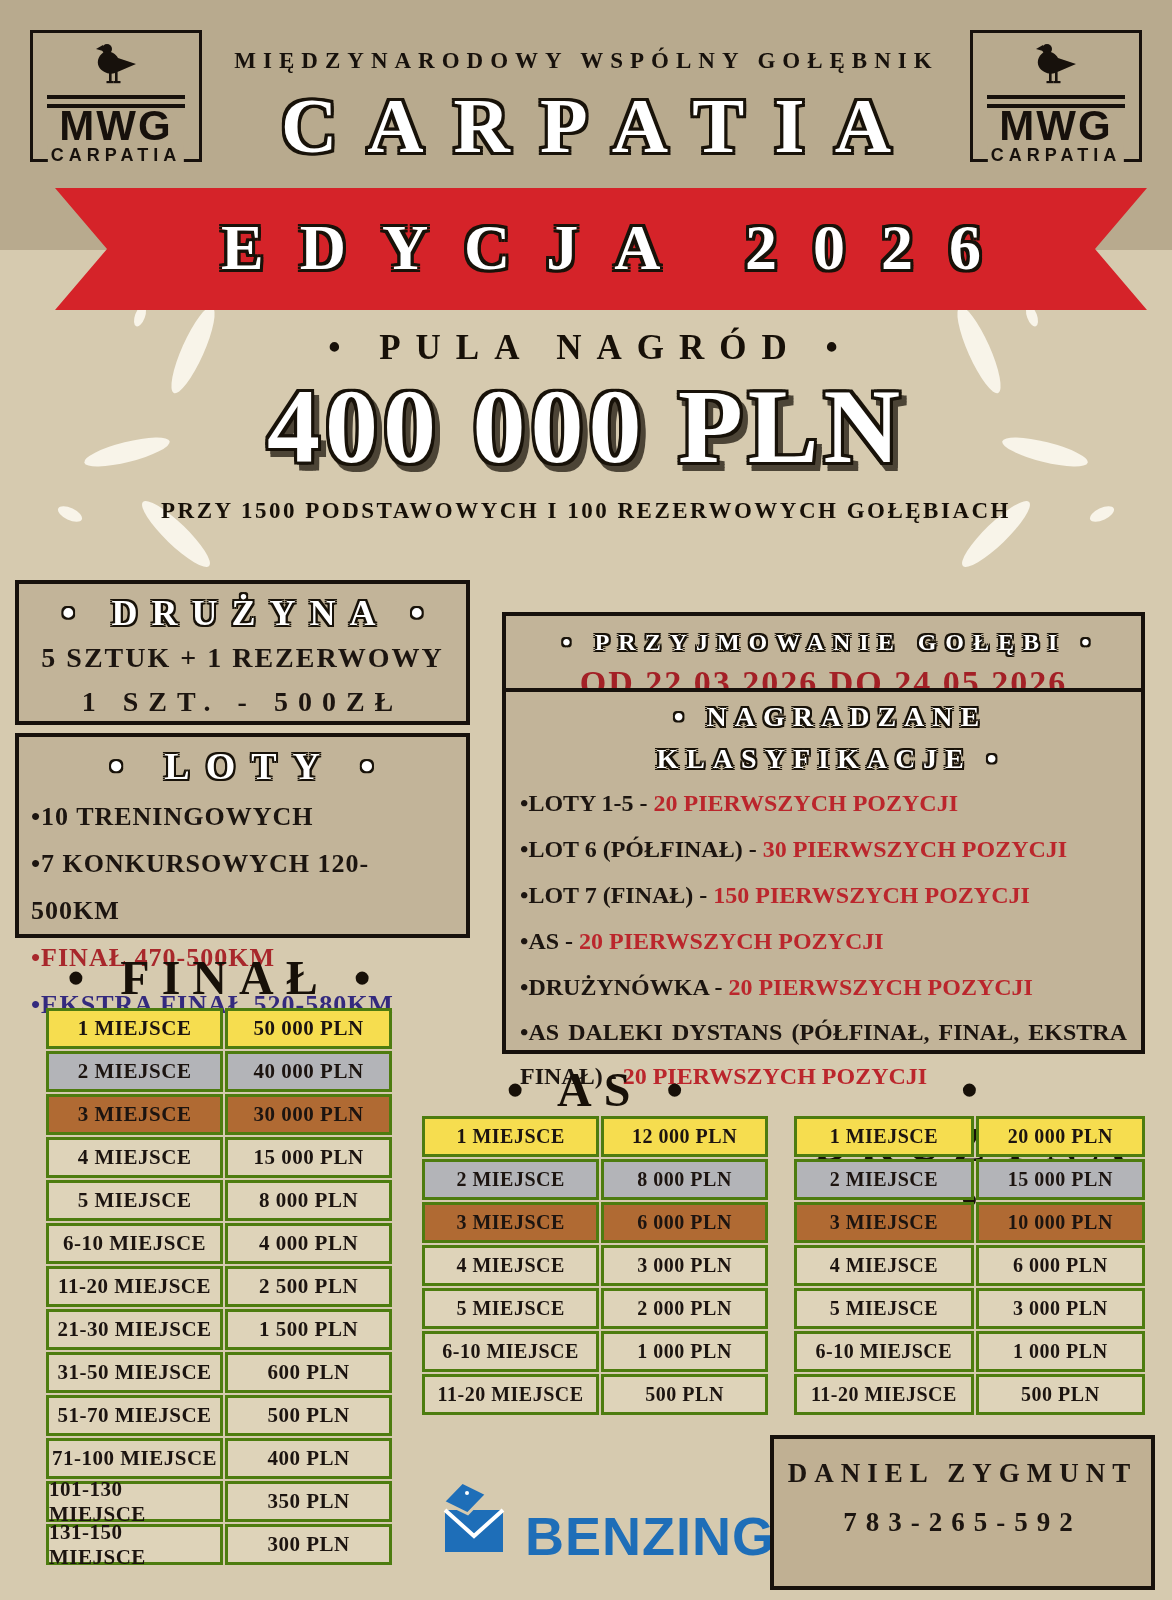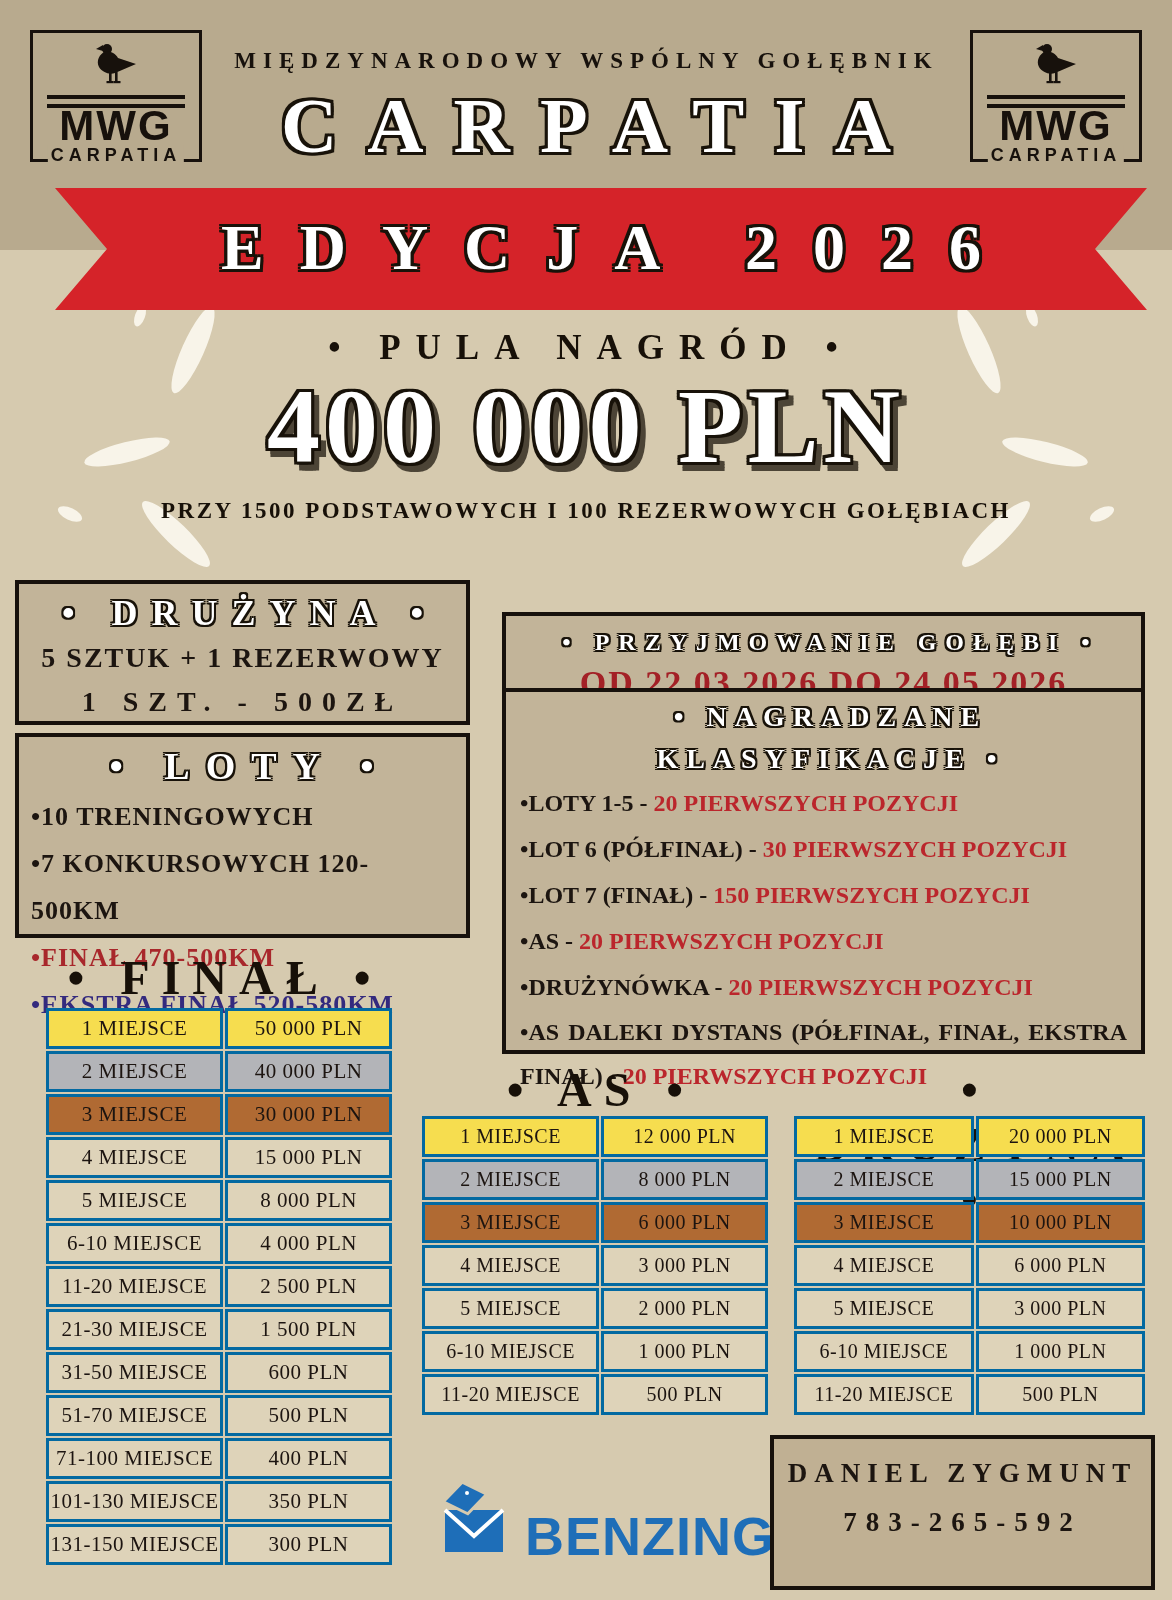--- a/index.html
+++ b/index.html
@@ -75,22 +75,22 @@
                letter-spacing:12px; padding-left:12px; color:#171008; }
   .h-final{ left:46px; top:950px; width:346px; }
   .h-as{ left:422px; top:1062px; width:346px; }
   .h-druzyna{ left:794px; top:1062px; width:351px; }
 
   .ptable{ position:absolute; display:flex; flex-direction:column; gap:2px; }
   .t-final{ left:46px; top:1008px; width:346px; }
   .t-as{ left:422px; top:1116px; width:346px; }
   .t-druzyna{ left:794px; top:1116px; width:351px; }
   .trow{ display:flex; gap:2px; height:41px; }
-  .tcell{ border:3px solid #0369a1; background:#ded3b9; display:flex; align-items:center;
-          justify-content:center; font-weight:400; font-size:21px; color:#1c1410; letter-spacing:.5px; }
+  .tcell{ border:3px solid #4d7c0f; background:#ded3b9; display:flex; align-items:center;
+          justify-content:center; font-weight:700; font-size:21px; color:#1c1410; letter-spacing:.5px; }
   .t-as .tcell,.t-druzyna .tcell{ font-size:20px; }
   .c-place{ width:51.5%; } .c-prize{ width:48.5%; }
   .tier-gold .tcell{ background:#f6dd4f; }
   .tier-silver .tcell{ background:#b3b4b8; }
   .tier-bronze .tcell{ background:#b06a33; }
 
   
   .benzing{ position:absolute; left:437px; top:1468px; display:flex; align-items:center; gap:14px; }
   .benzing-text{ font-family:"Liberation Sans",sans-serif; font-weight:700; font-size:54px;
                  color:#1e6eb8; letter-spacing:1px;margin-top:37px; }

